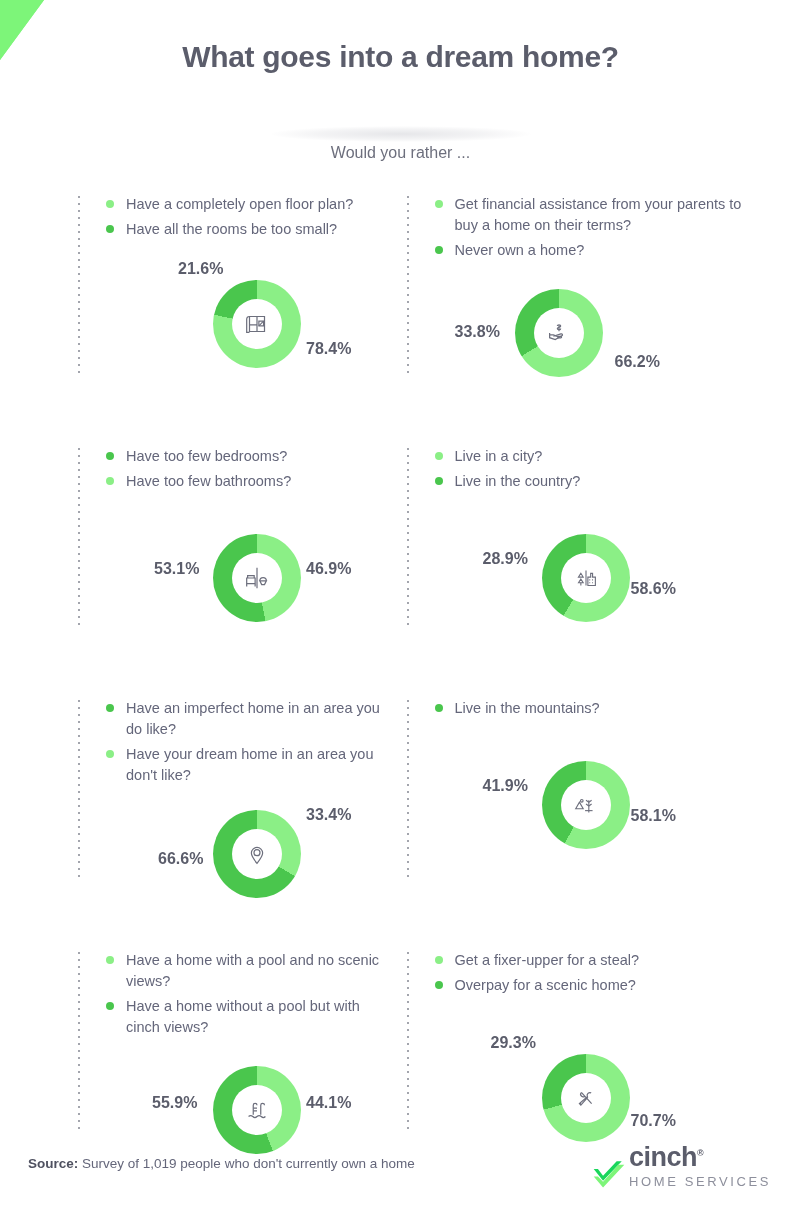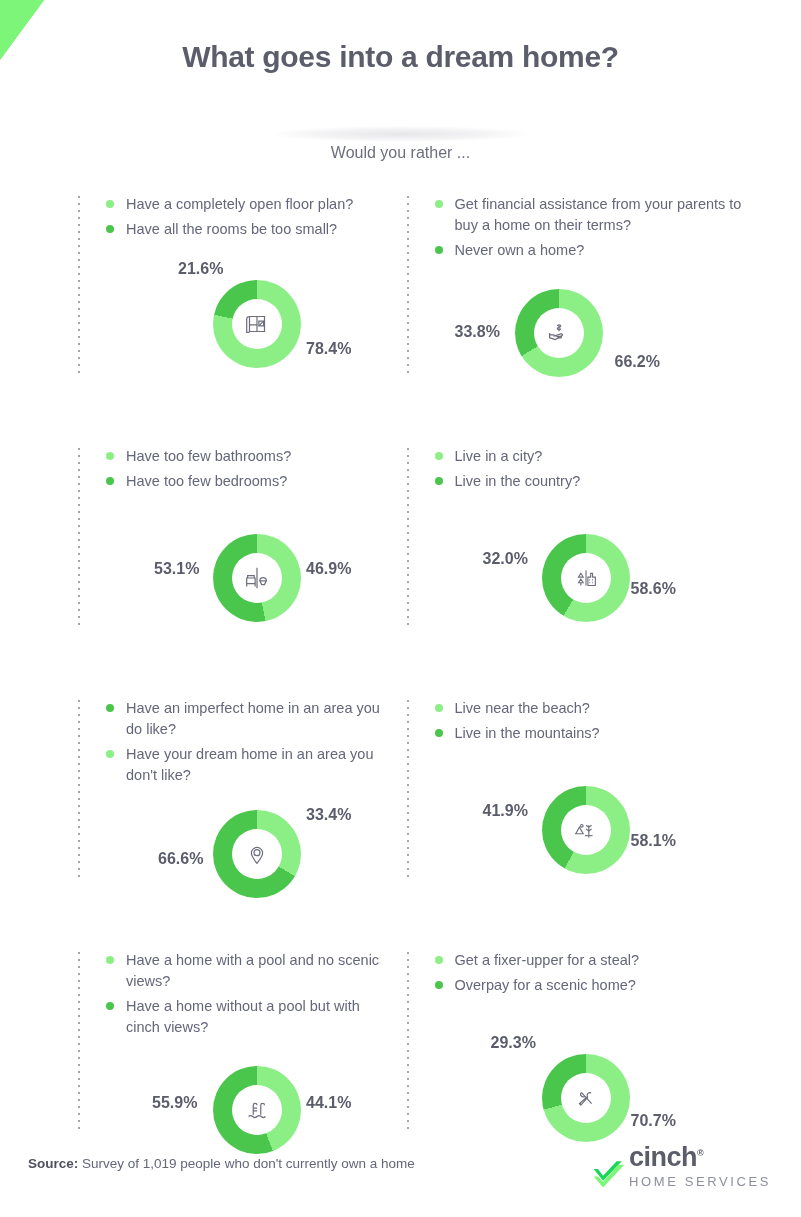--- a/index.html
+++ b/index.html
@@ -262,26 +262,26 @@
           </div>
         </div>
       </div>
       <div class="pct-abs" style="left:180px; top:92px;text-align:center;">66.2%</div>
     </div>
   </div>
 
   <div class="cell col-left">
     <div class="legend">
       <div class="legend-row">
+        <span class="legend-dot dot-dark"></span>
+        <span class="legend-label">Have too few bedrooms?</span>
+      </div>
+      <div class="legend-row">
         <span class="legend-dot dot-light"></span>
         <span class="legend-label">Have too few bathrooms?</span>
-      </div>
-      <div class="legend-row">
-        <span class="legend-dot dot-dark"></span>
-        <span class="legend-label">Have too few bedrooms?</span>
       </div>
     </div>
     <div class="chart-area" style="margin-top:26px;">
       <div class="pct-abs" style="left:48px; top:42px;">53.1%</div>
       <div class="donut-block" style="left:107px; top:16px;">
         <div class="donut" style="background: conic-gradient(#8bef86 0% 46.9%, #4ac64d 46.9% 100%);">
           <div class="donut-hole">
             <svg viewBox="0 0 32 32" fill="none" stroke="#6d6f7d" stroke-width="1.3">
               <path d="M16 5v22"></path>
               <path d="M5 16h9v6H5z"></path>
@@ -302,21 +302,21 @@
       <div class="legend-row">
         <span class="legend-dot dot-light"></span>
         <span class="legend-label">Live in a city?</span>
       </div>
       <div class="legend-row">
         <span class="legend-dot dot-dark"></span>
         <span class="legend-label">Live in the country?</span>
       </div>
     </div>
     <div class="chart-area" style="margin-top:26px;">
-      <div class="pct-abs" style="left:48px; top:32px;">32.0%</div>
+      <div class="pct-abs" style="left:48px; top:32px;">28.9%</div>
       <div class="donut-block" style="left:107px; top:16px;">
         <div class="donut" style="background: conic-gradient(#8bef86 0% 58.6%, #4ac64d 58.6% 100%);">
           <div class="donut-hole">
             <svg viewBox="0 0 32 32" fill="none" stroke="#6d6f7d" stroke-width="1.2">
               <path d="M16 8v16"></path>
               <path d="M8 15l2.5-4 2.5 4zM8 21l2.5-4 2.5 4z"></path>
                 <path d="M10.5 21v3"></path>
               <path d="M18 24v-9h3v-4h2v4h3v9z"></path>
                 <path d="M19.5 18h1M22.5 18h1M19.5 21h1M22.5 21h1"></path>
             </svg>
@@ -349,24 +349,20 @@
             </svg>
           </div>
         </div>
       </div>
       <div class="pct-abs" style="left:52px; top:66px;">66.6%</div>
     </div>
   </div>
 
   <div class="cell col-right">
     <div class="legend">
-      <div class="legend-row">
-        <span class="legend-dot dot-light"></span>
-        <span class="legend-label">Live near the beach?</span>
-      </div>
       <div class="legend-row">
         <span class="legend-dot dot-dark"></span>
         <span class="legend-label">Live in the mountains?</span>
       </div>
     </div>
     <div class="chart-area" style="margin-top:26px;">
       <div class="pct-abs" style="left:48px; top:32px;">41.9%</div>
       <div class="donut-block" style="left:107px; top:16px;">
         <div class="donut" style="background: conic-gradient(#8bef86 0% 58.1%, #4ac64d 58.1% 100%);">
           <div class="donut-hole">

